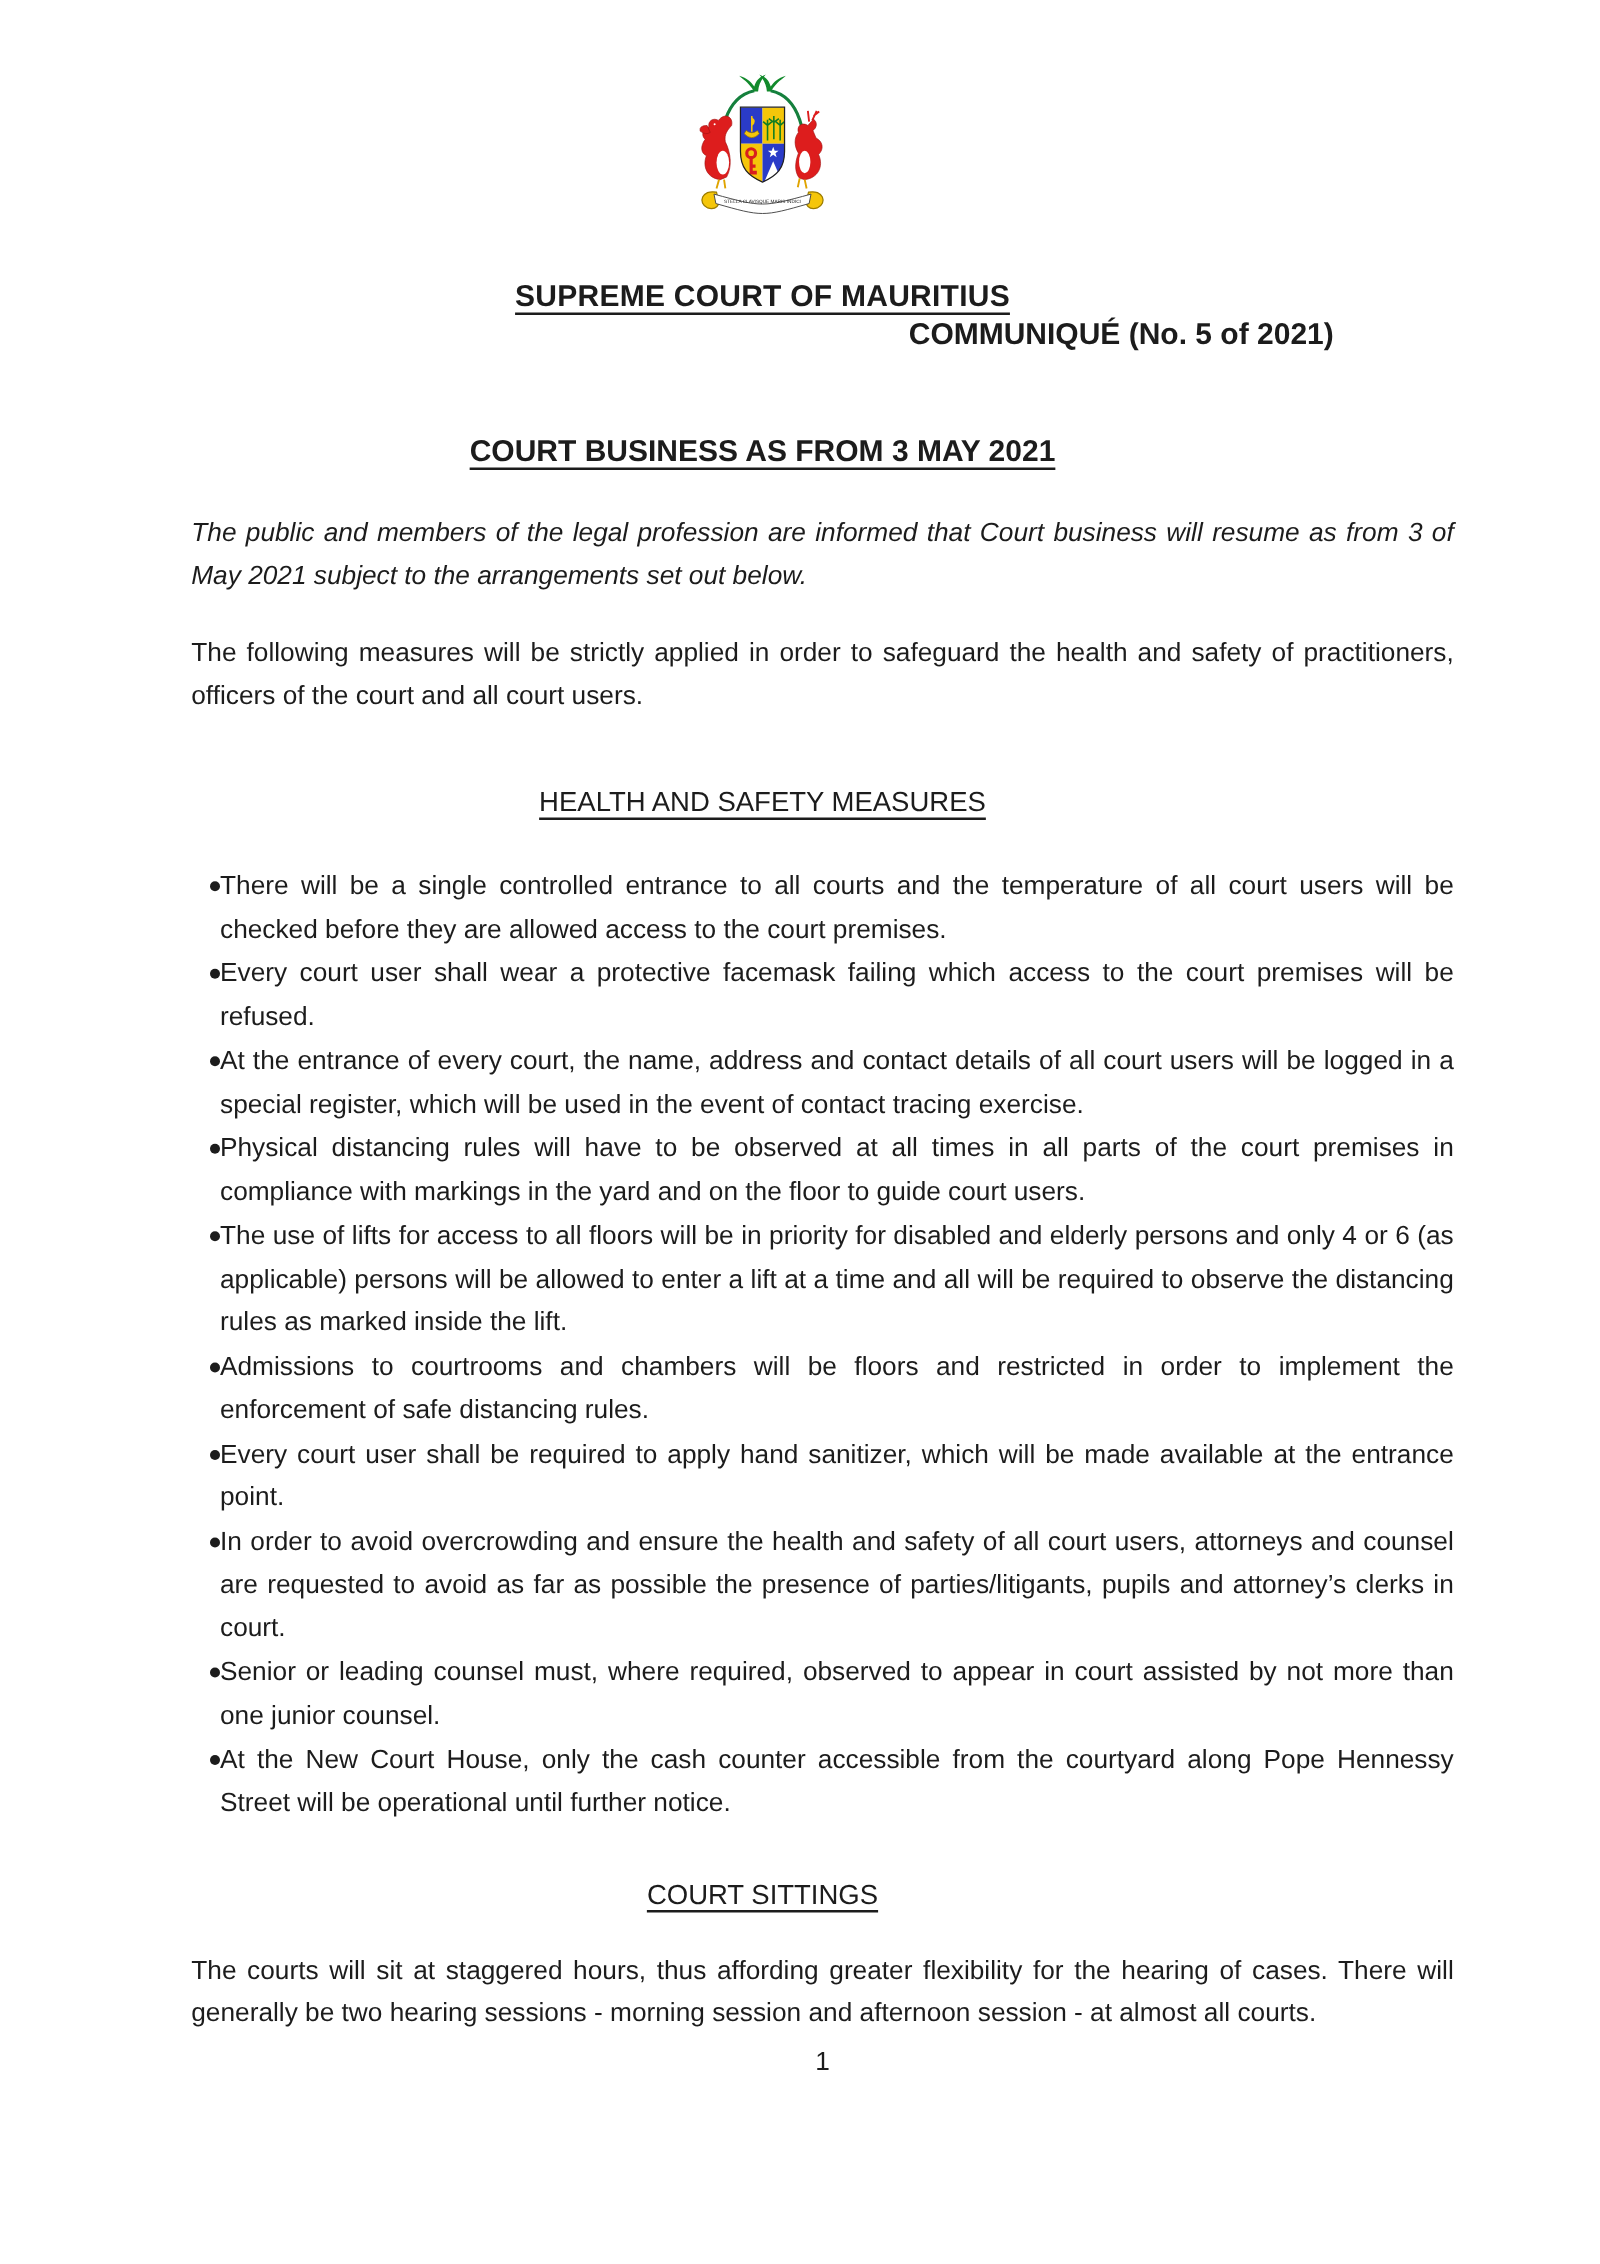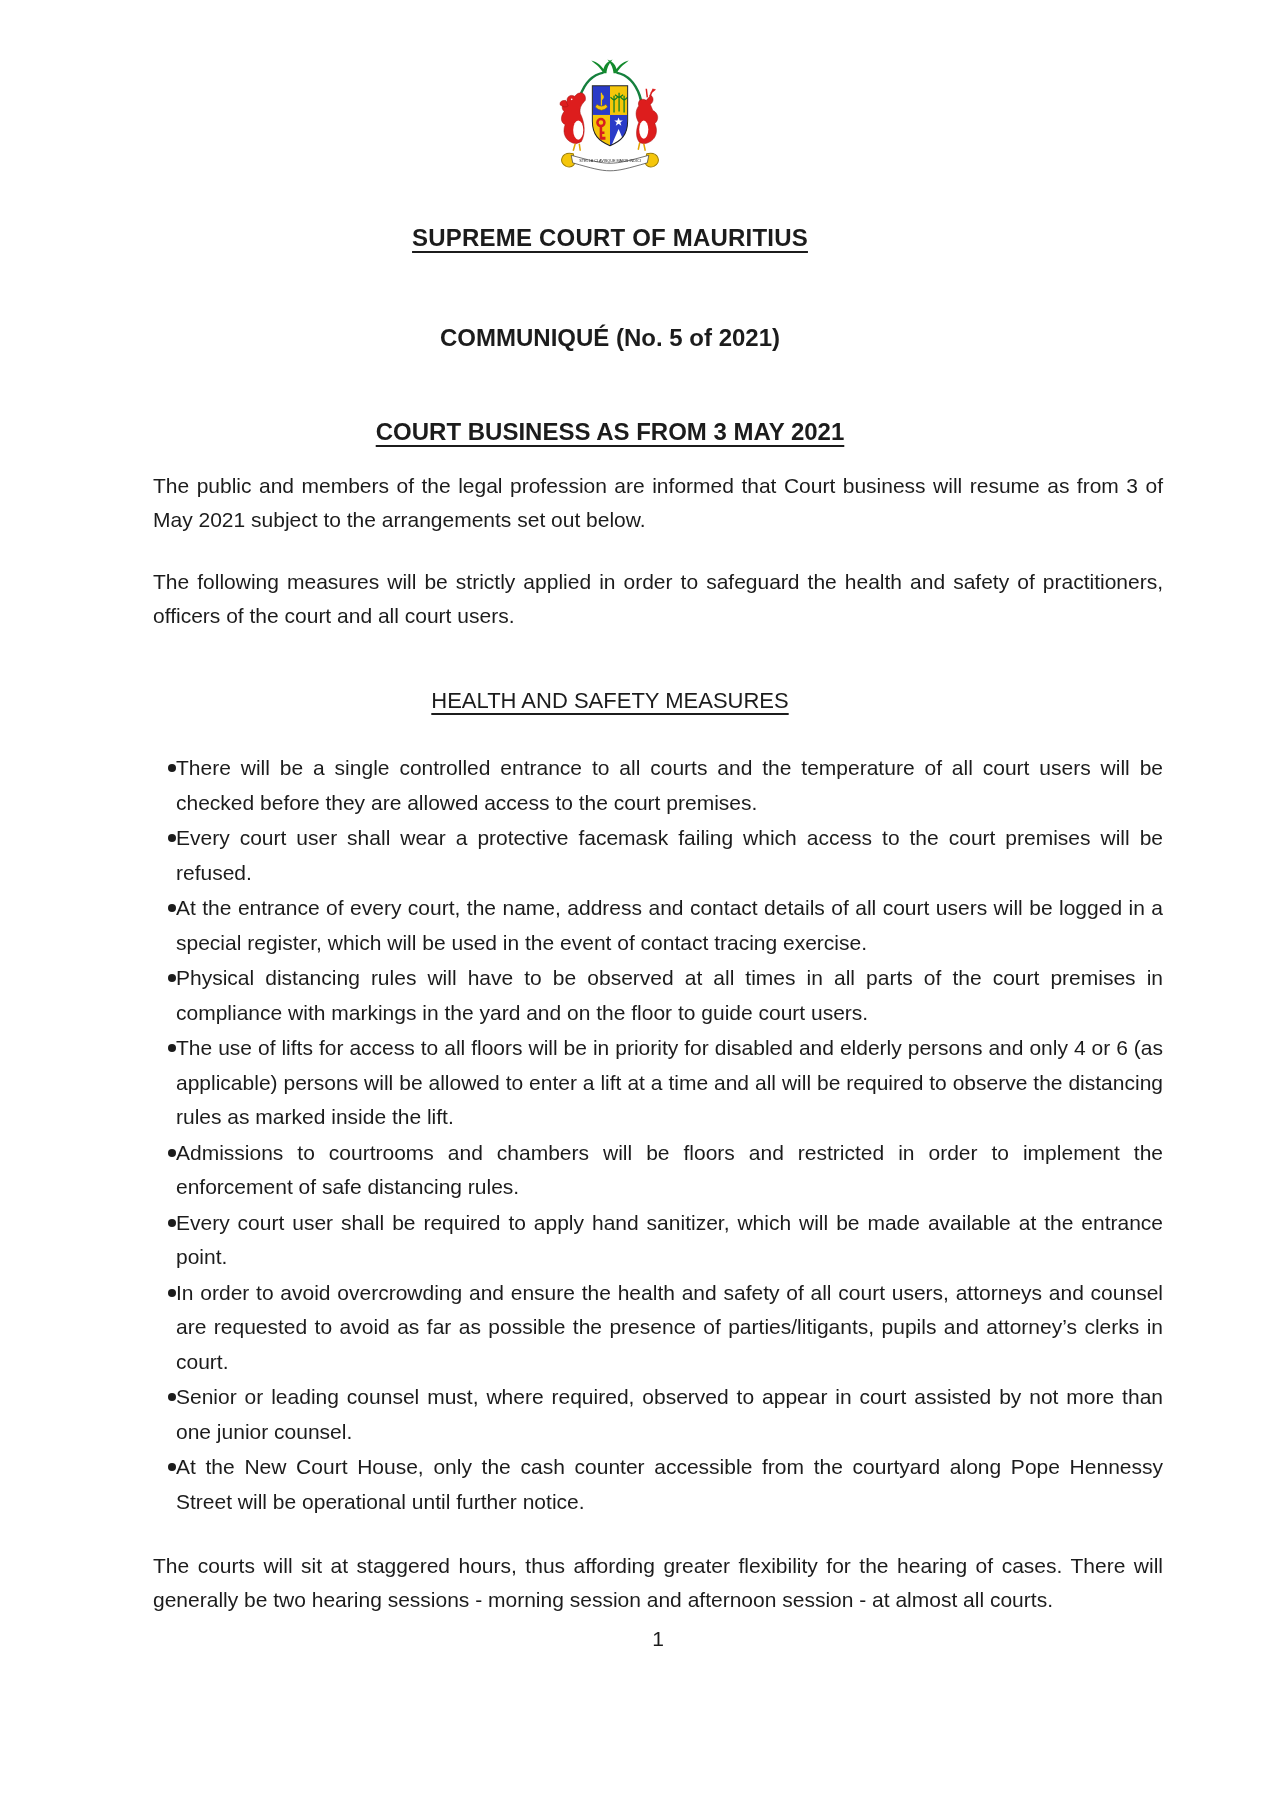--- a/index.html
+++ b/index.html
@@ -17,27 +17,27 @@
   }
   
   .center-col { text-align: center; padding-right: 96px; }
   .u { text-decoration: underline; text-underline-offset: 5px; text-decoration-thickness: 2px; }
   .emblem-wrap { height: 121px; }
   h1 {
     margin-top: 44px;
     font-size: 24px; line-height: 30px; font-weight: bold;
     letter-spacing: 0.2px;
   }
-  .h2 { margin-top: 70px; font-size: 24px; line-height: 30px; font-weight: bold; }
+  .h2 { font-size: 24px; line-height: 30px; font-weight: bold; text-align: right; }
   .h3 { margin-top: 64px; font-size: 24px; line-height: 30px; font-weight: bold; }
   .h4 { font-size: 22px; line-height: 28px; font-weight: normal; }
   .h4.health  { margin-top: 55px; }
   .h4.sittings { margin-top: 42px; }
   p { font-size: 21px; line-height: 33.5px; text-align: justify; }
-  .p1 { margin-top: 22px; }
+  .p1 { margin-top: 33px; font-style: italic; }
   .p2 { margin-top: 29px; }
   .p3 { margin-top: 30px; }
   ul.bullets { margin-top: 36px; list-style: none; }
   li.bullet { display: flex; align-items: flex-start; margin-bottom: 1px; }
   .dot {
     flex: none; width: 8px; height: 8px; border-radius: 50%;
     background: #1c1c1c; margin: 13px 0 0 15px;
   }
   .btxt {
     flex: 1; 
@@ -169,17 +169,18 @@
         <span class="dot"></span>
         <span class="btxt">Senior or leading counsel must, where required, observed to appear in court assisted by not more than one junior counsel.</span>
       </li>
 
       <li class="bullet">
         <span class="dot"></span>
         <span class="btxt">At the New Court House, only the cash counter accessible from the courtyard along Pope Hennessy Street will be operational until further notice.</span>
       </li>
     </ul>
 
+  <div class="h4 sittings center-col u">COURT SITTINGS</div>
   <p class="p3">The courts will sit at staggered hours, thus affording greater flexibility for the hearing of cases. There will generally be two hearing sessions - morning session and afternoon session - at almost all courts.</p>
 
   <div class="page-number">1</div>
 
 </div>
 
 </body></html>

